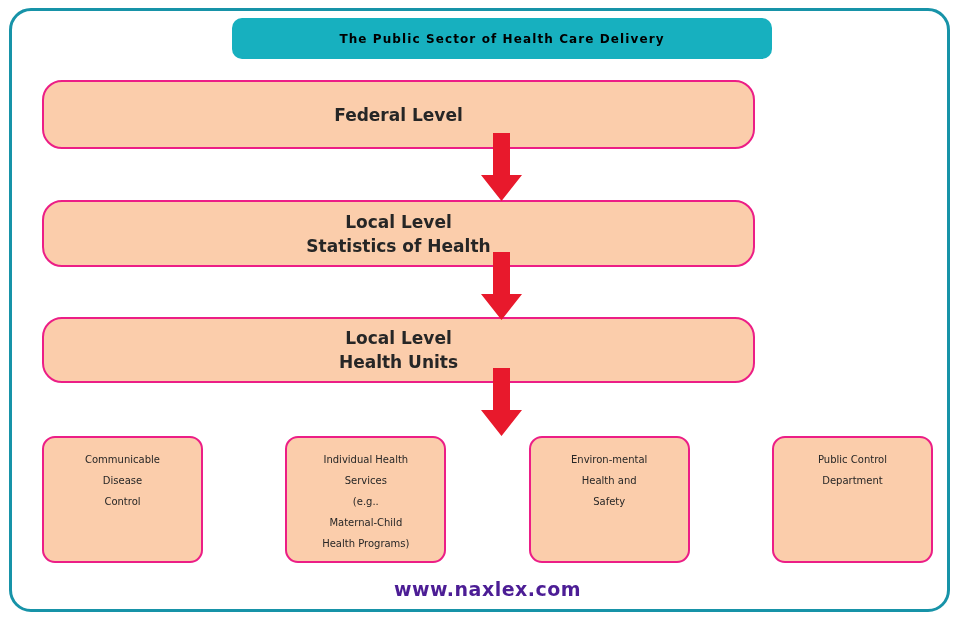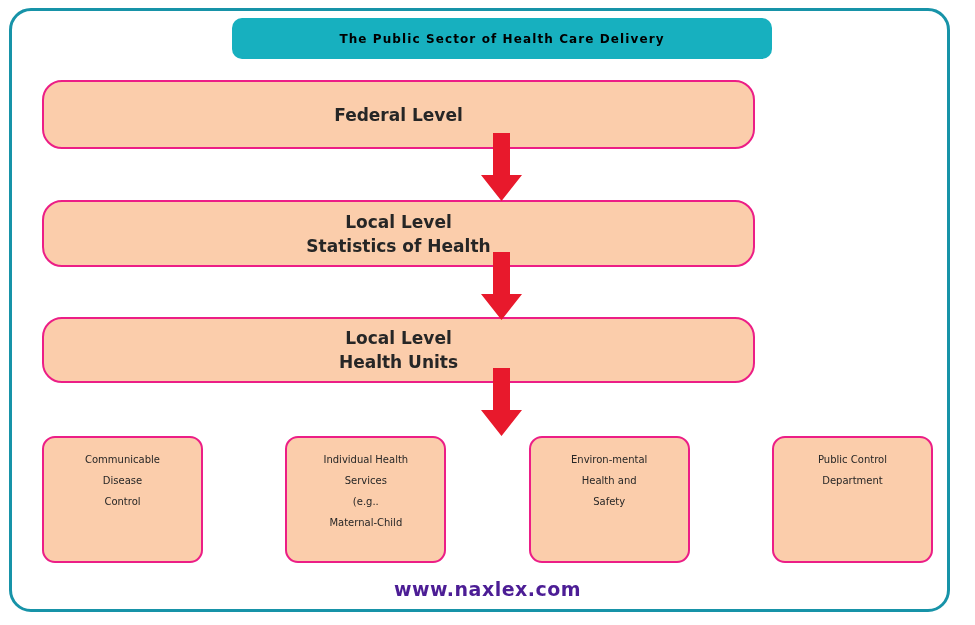--- a/index.html
+++ b/index.html
@@ -196,20 +196,21 @@
       <div class="line">Disease</div>
       <div class="line">Control</div>
     </div>
 
 
     <div class="service-box">
       <div class="line">Individual Health</div>
       <div class="line">Services</div>
       <div class="line">(e.g..</div>
       <div class="line">Maternal-Child</div>
+      <div class="line">Health Programs)</div>
     </div>
 
     <div class="service-box">
       <div class="line">Environ-mental</div>
       <div class="line">Health and</div>
       <div class="line">Safety</div>
     </div>
 
     <div class="service-box">
       <div class="line">Public Control</div>

